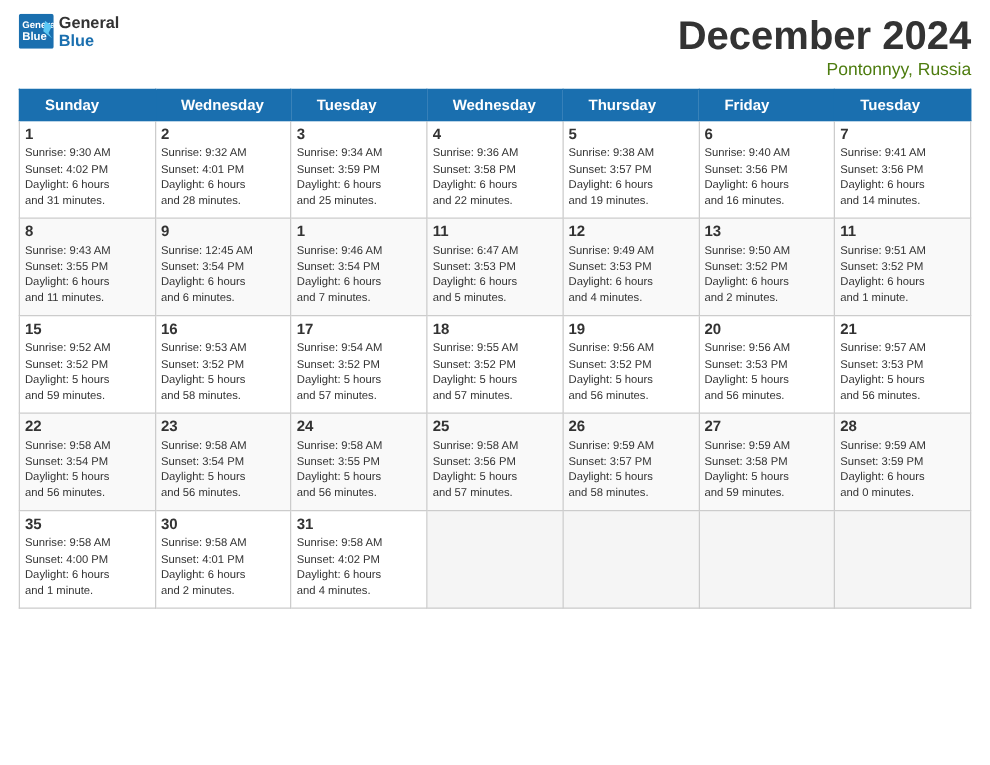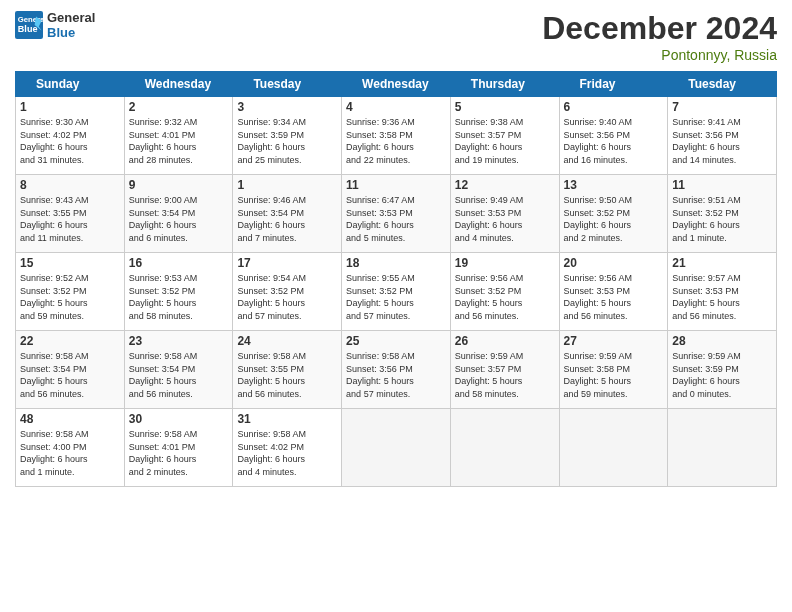--- a/index.html
+++ b/index.html
@@ -194,21 +194,21 @@
             <div class="day-info">
               <div>Sunrise: 9:43 AM</div>
               <div>Sunset: 3:55 PM</div>
               <div>Daylight: 6 hours</div>
               <div>and 11 minutes.</div>
             </div>
           </td>
           <td>
             <span class="day-num">9</span>
             <div class="day-info">
-              <div>Sunrise: 9:00 AM</div>
+              <div>Sunrise: 12:45 AM</div>
               <div>Sunset: 3:54 PM</div>
               <div>Daylight: 6 hours</div>
               <div>and 6 minutes.</div>
             </div>
           </td>
           <td>
             <span class="day-num">1</span>
             <div class="day-info">
               <div>Sunrise: 9:46 AM</div>
               <div>Sunset: 3:54 PM</div>
@@ -378,21 +378,21 @@
             <div class="day-info">
               <div>Sunrise: 9:59 AM</div>
               <div>Sunset: 3:59 PM</div>
               <div>Daylight: 6 hours</div>
               <div>and 0 minutes.</div>
             </div>
           </td>
         </tr>
         <tr>
           <td>
-            <span class="day-num">48</span>
+            <span class="day-num">35</span>
             <div class="day-info">
               <div>Sunrise: 9:58 AM</div>
               <div>Sunset: 4:00 PM</div>
               <div>Daylight: 6 hours</div>
               <div>and 1 minute.</div>
             </div>
           </td>
           <td>
             <span class="day-num">30</span>
             <div class="day-info">

